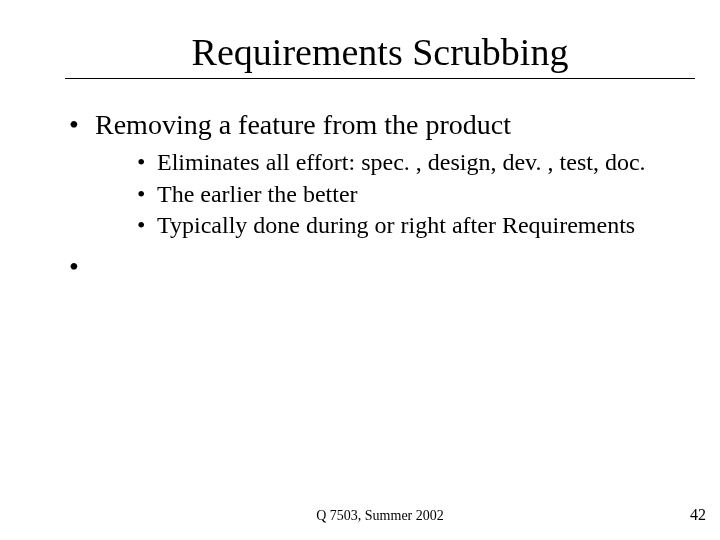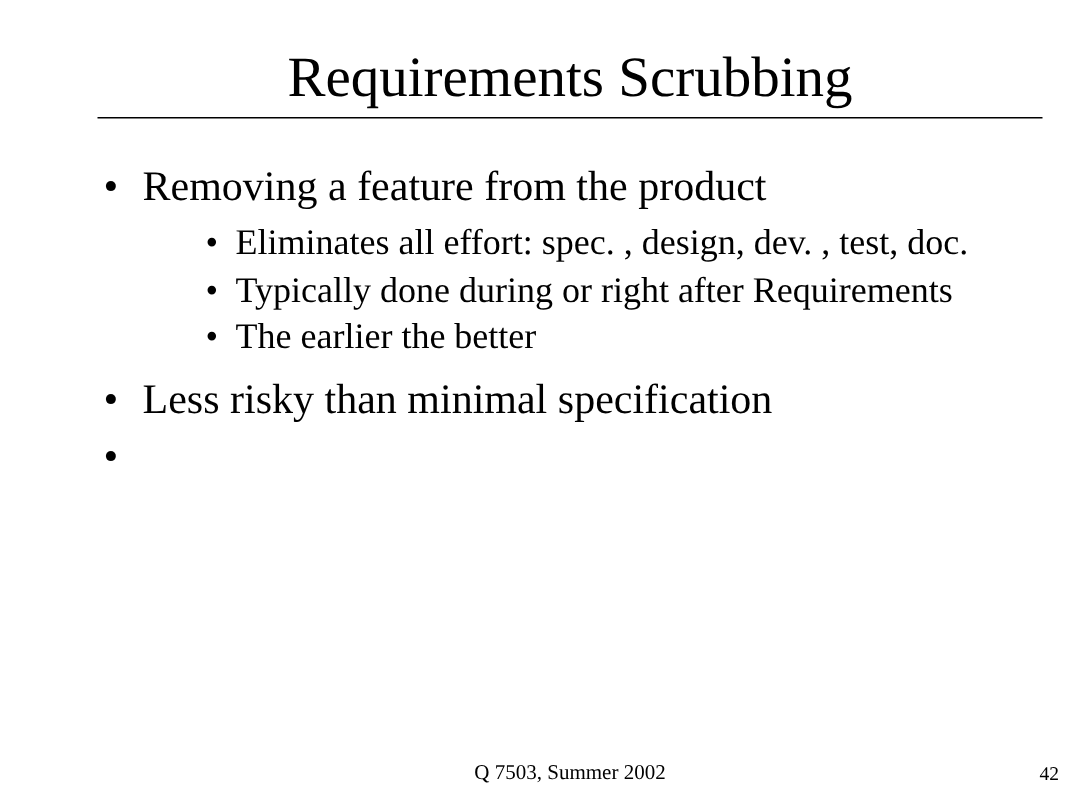--- a/index.html
+++ b/index.html
@@ -82,42 +82,39 @@
       font-size: 14px;
     }
     .footer-text {
       text-align: right;
       font-family: Liberation Serif, serif;
     }
     .page-number {
       position: absolute;
       right: 34px;
       bottom: 16px;
-      font-size: 13px;
+      font-size: 16px;
       text-align: center;
     }
   </style>
 </head>
 <body>
 
 <div class="slide">
   <h1 class="title">Requirements Scrubbing</h1>
   <div class="title-underline"></div>
 
   <ul class="level1">
     <li>
       <span>Removing a feature from the product</span>
       <ul class="level2">
         <li><span>Eliminates all effort: spec. , design, dev. , test, doc.</span></li>
+        <li><span>The earlier the better</span></li>
         <li><span>Typically done during or right after Requirements</span></li>
-        <li><span>The earlier the better</span></li>
       </ul>
-    </li>
-    <li>
-      <span>Less risky than minimal specification</span>
     </li>
     <li>
     </li>
   </ul>
 
   <div class="footer">
     <span class="footer-text">Q 7503, Summer 2002</span>
   </div>
   <div class="page-number">42</div>
 </div>

